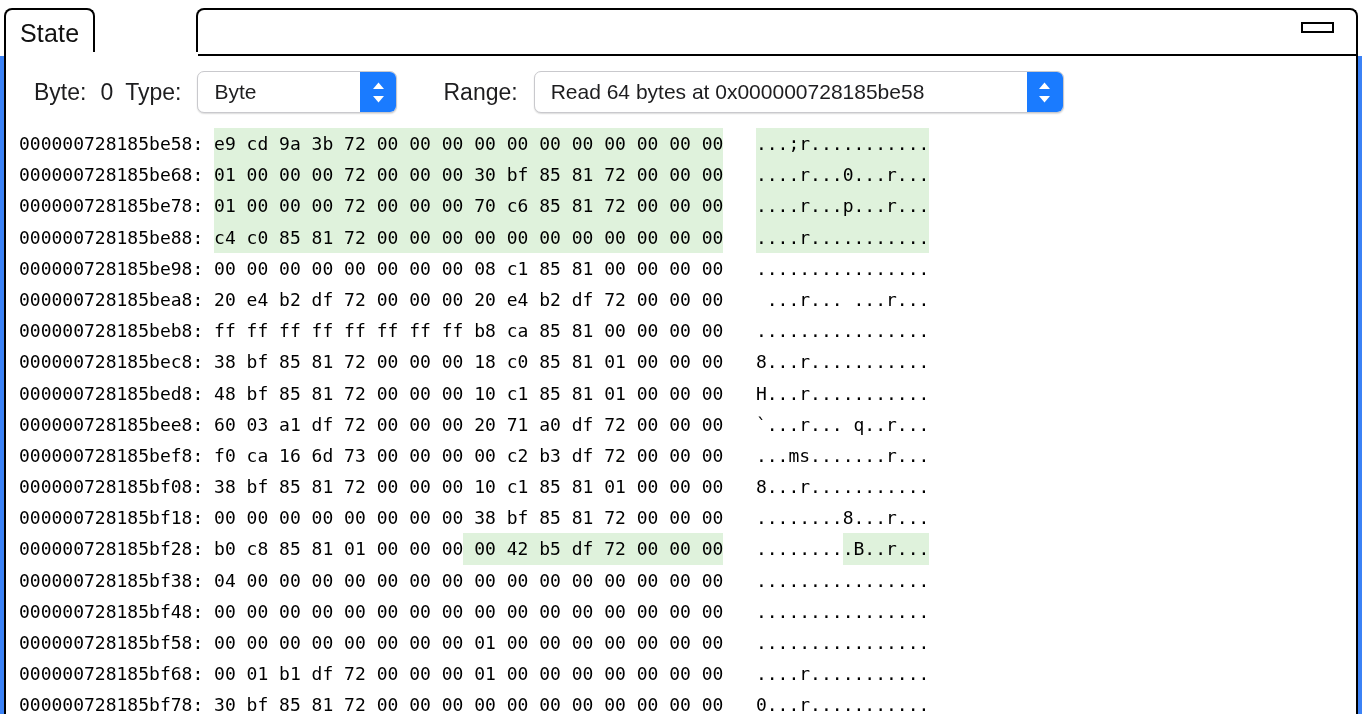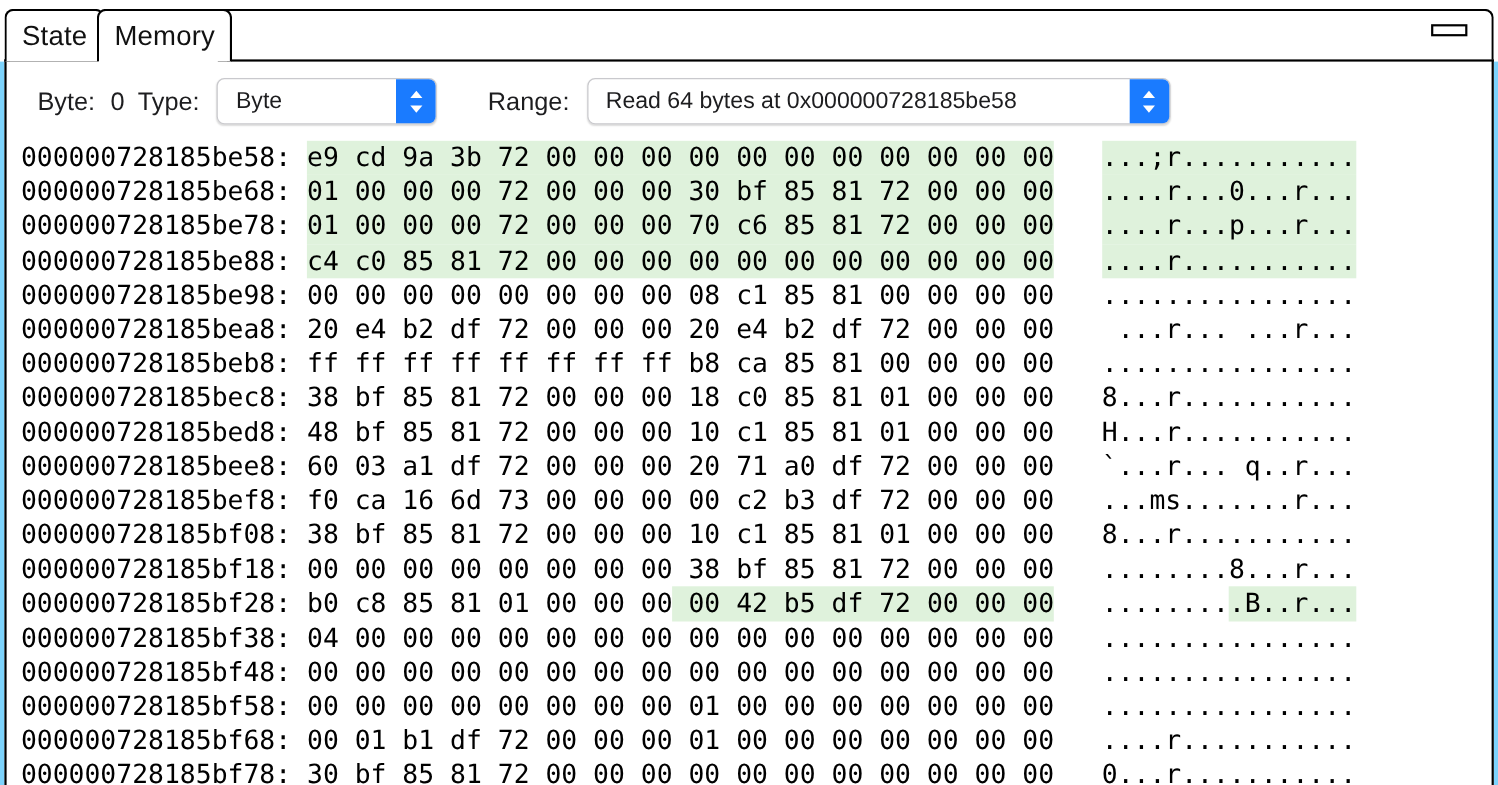--- a/index.html
+++ b/index.html
@@ -9,21 +9,21 @@
     width: 1362px; height: 714px;
     background: #ffffff;
     font-family: "Liberation Sans", sans-serif;
     overflow: hidden;
   }
 
   
   #app {
     position: relative;
     width: 1362px; height: 714px;
-    background: #7dd3fc;
+    background: #3b82f6;
   }
 
   
   #tabbar {
     position: absolute;
     left: 0; top: 0;
     width: 1362px; height: 56px;
     background: #ffffff;
   }
   .tab {
@@ -155,21 +155,21 @@
   #range-popup { width: 530px; }
   #range-popup .val { padding-right: 46px; }
 
   
   #hexdump {
     position: absolute;
     left: 0; top: 72px;
     width: 100%;
     bottom: 0;
     font-family: "DejaVu Sans Mono", "Liberation Mono", monospace;
-    font-size: 24px;
+    font-size: 18px;
     line-height: 31.2px;
     color: #000000;
     padding-left: 13px;
     letter-spacing: 0px;
     white-space: pre;
   }
   .hexrow {
     height: 31.2px;
     display: flex;
     align-items: center;
@@ -182,23 +182,20 @@
 
 <div id="app">
 
   <div id="tabbar">
     <div id="tabrail"></div>
 
     <div class="tab inactive">
       <span>State</span>
     </div>
 
-    <div class="tab active">
-      <span>Memory</span>
-    </div>
 
     <div id="activetab-mask"></div>
 
     <div id="minimize-btn"></div>
   </div>
 
   <div id="panel">
 
     <div id="toolbar">
 

